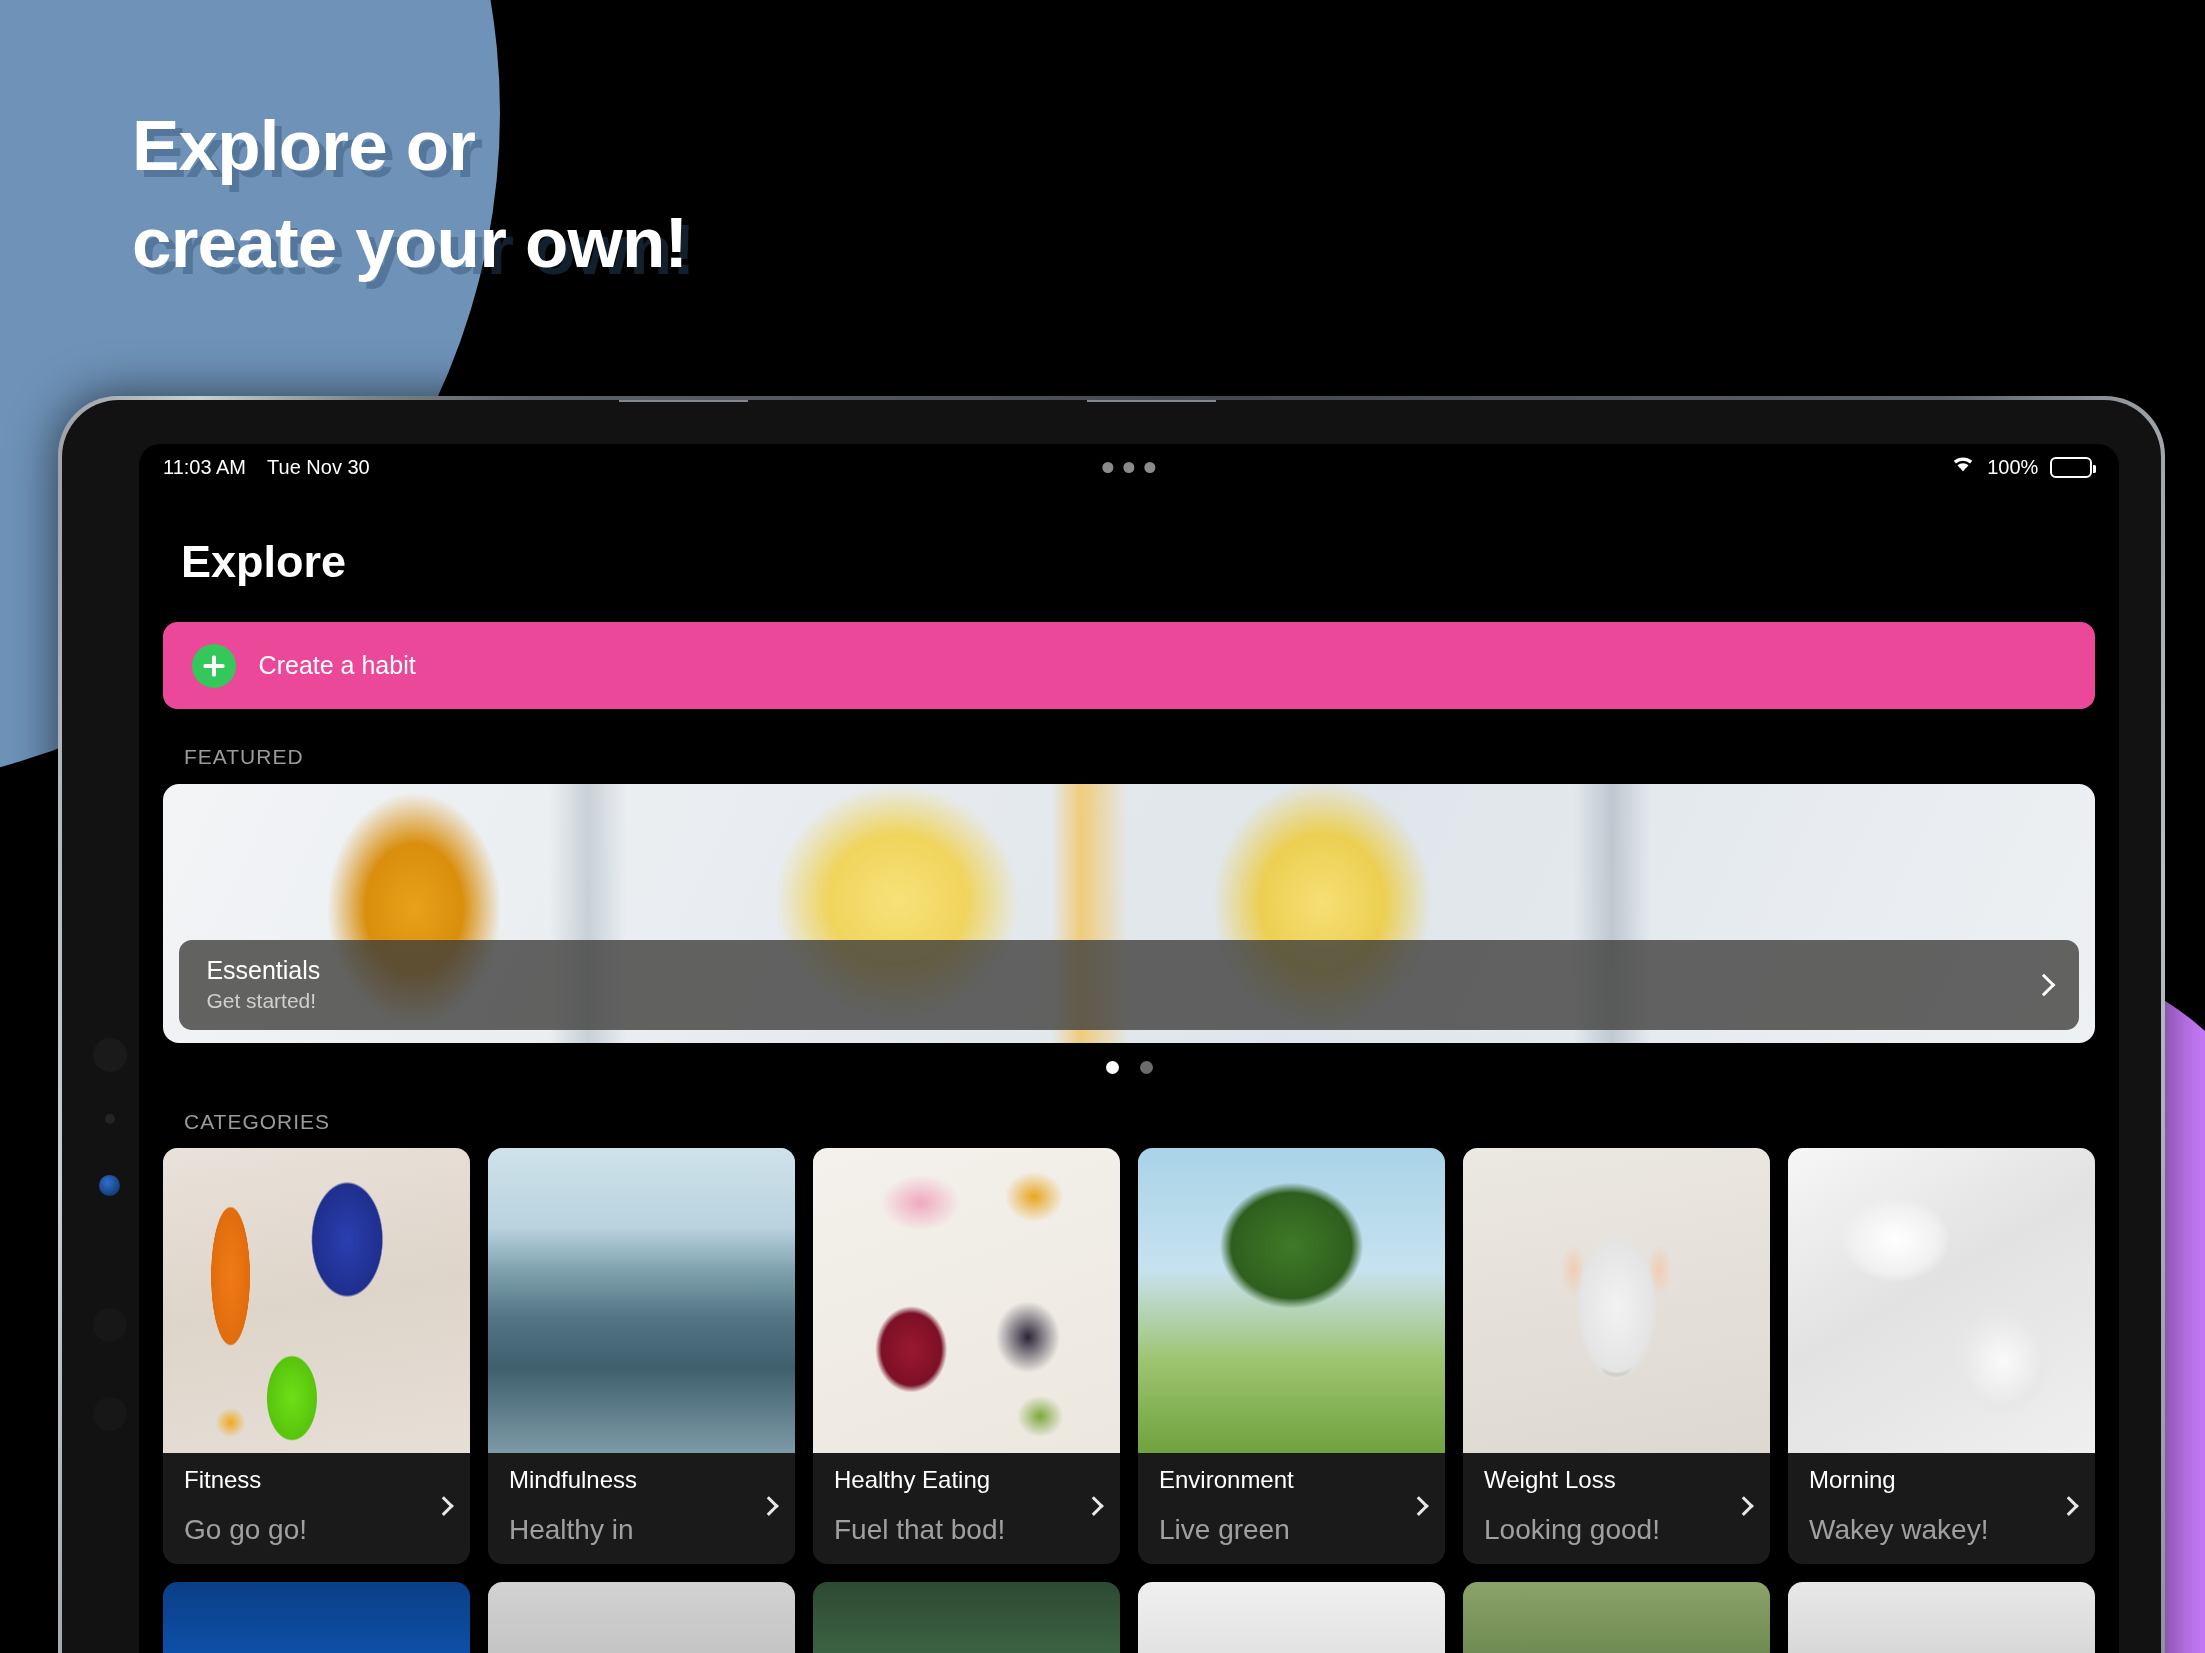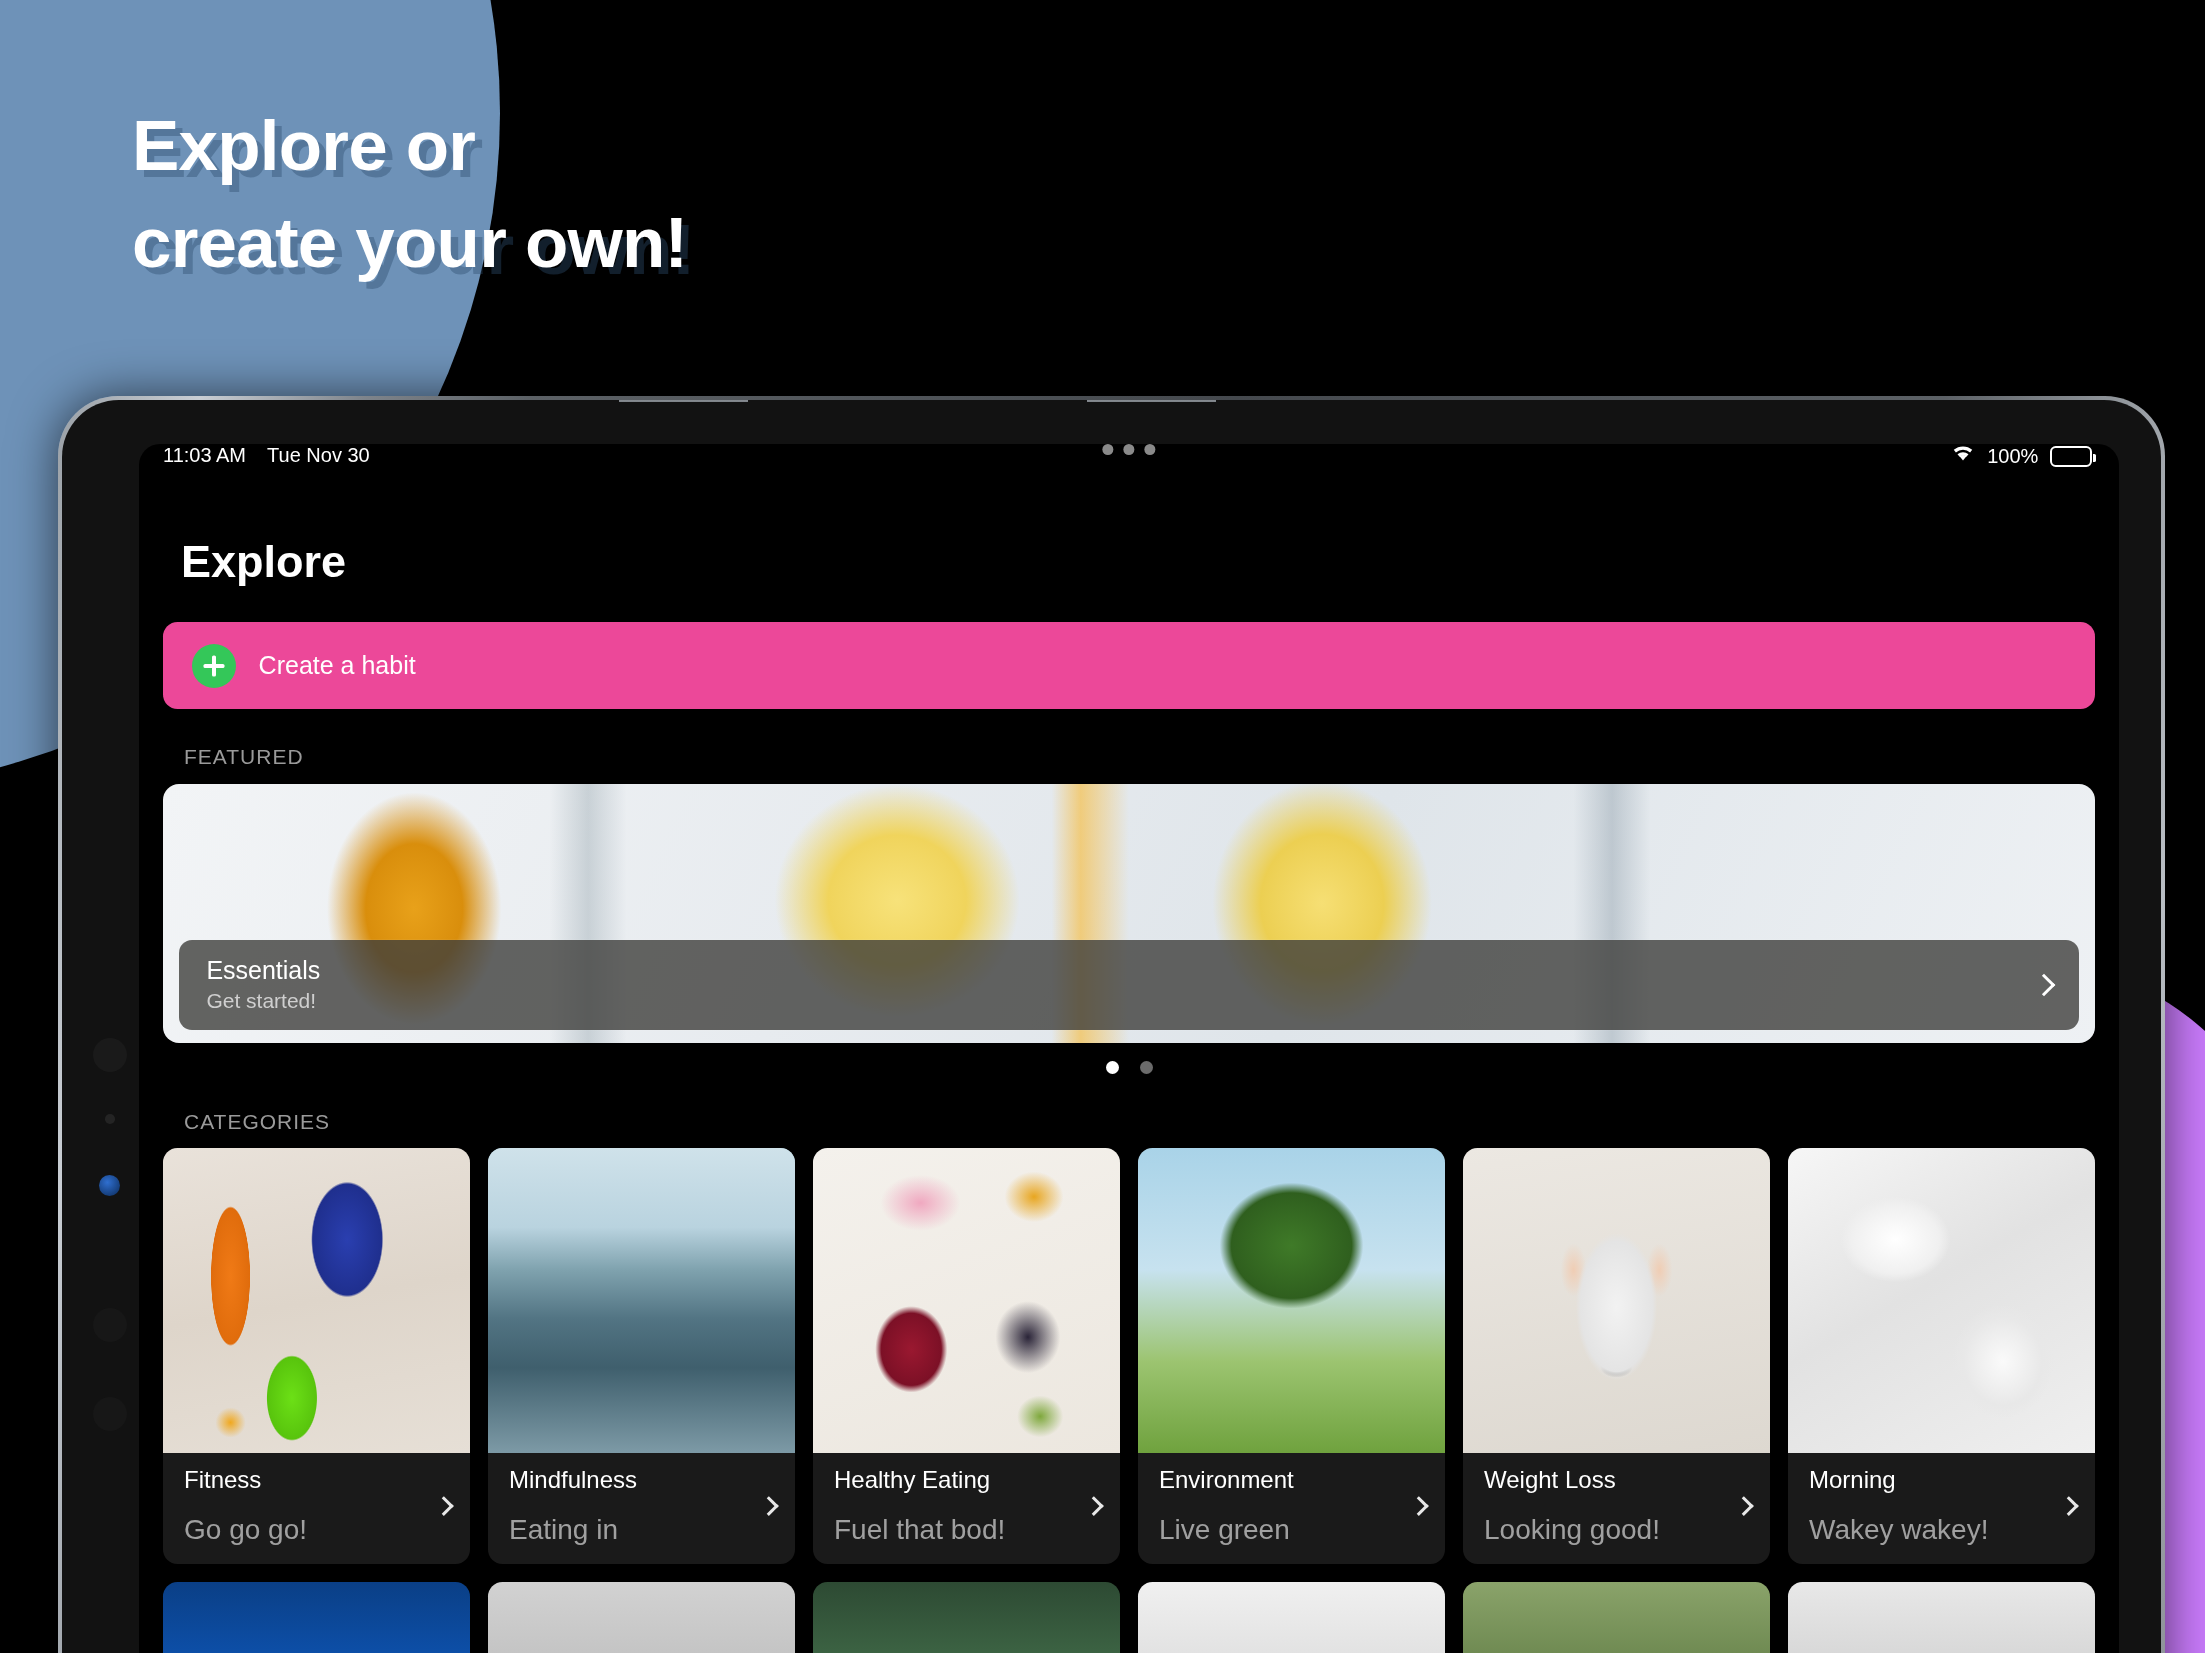--- a/index.html
+++ b/index.html
@@ -64,21 +64,21 @@
   
   #screen{
     width:100%; height:100%;
     background:#000; border-radius:21px 21px 0 0;
     position:relative; overflow:hidden;
     display:flex; flex-direction:column;
   }
 
   
   #status-bar{
-    height:47px; flex:0 0 47px; display:flex; align-items:flex-start;
+    height:47px; flex:0 0 47px; display:flex; align-items:center;
     padding:0 27.4px 0 24px; color:#fff; font-size:20px; position:relative;
   }
   #status-left{ display:flex; gap:21px; align-items:center; }
   #multitask-handle{
     position:absolute; left:50%; transform:translateX(-50%);
     display:flex; gap:9.7px;
   }
   #multitask-handle i{ width:11.3px;height:11.3px;border-radius:50%;background:#8a8a8a; display:block;}
   #status-right{ margin-left:auto; display:flex; align-items:center; gap:11.3px; }
   #battery-icon{
@@ -299,21 +299,21 @@
                   <span class="cat-sub">Go go go!</span>
                 </div>
                 <span class="chev-sm"></span>
               </div>
             </div>
             <div class="category-card">
               <div class="cat-thumb t-mind"></div>
               <div class="cat-info">
                 <div class="cat-text">
                   <span class="cat-title">Mindfulness</span>
-                  <span class="cat-sub">Eating in</span>
+                  <span class="cat-sub">Healthy in</span>
                 </div>
                 <span class="chev-sm"></span>
               </div>
             </div>
             <div class="category-card">
               <div class="cat-thumb t-eating"></div>
               <div class="cat-info">
                 <div class="cat-text">
                   <span class="cat-title">Healthy Eating</span>
                   <span class="cat-sub">Fuel that bod!</span>

